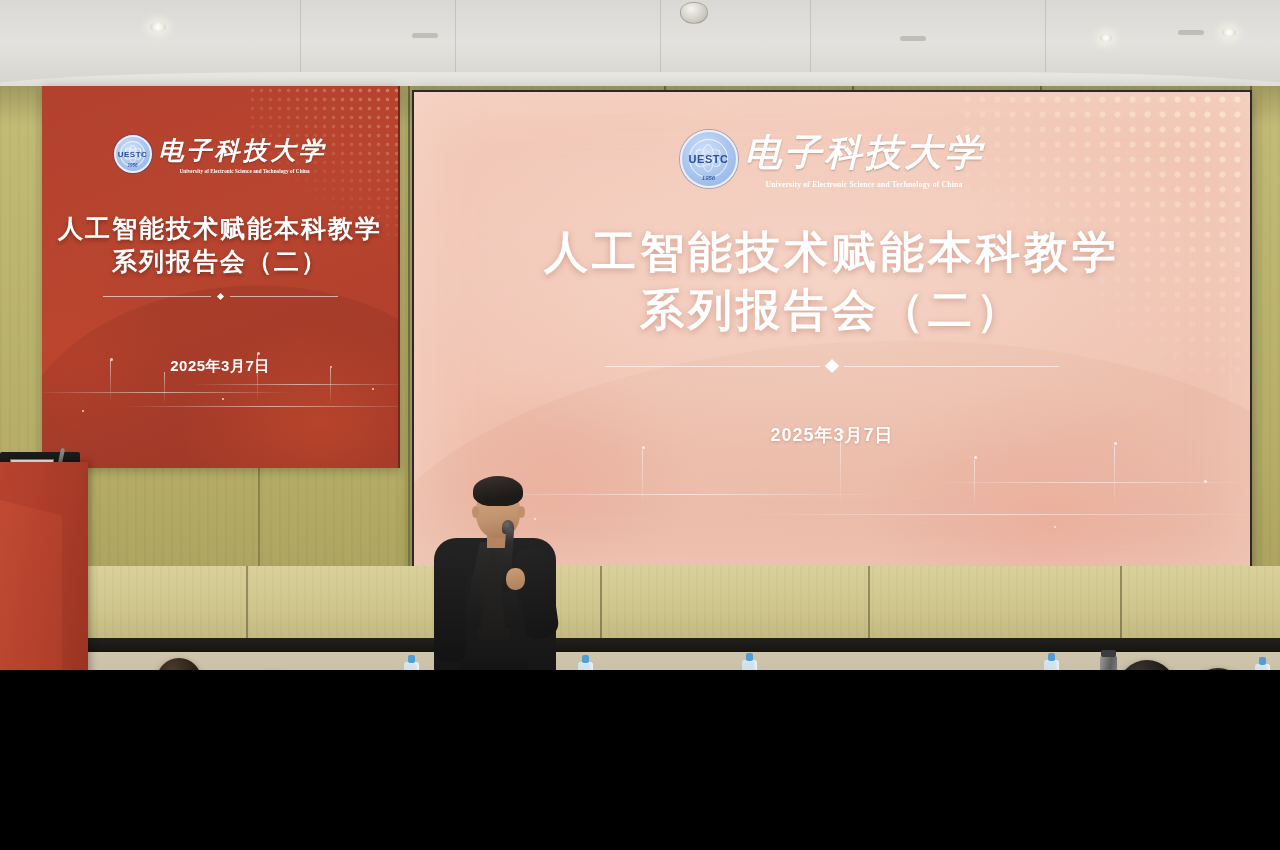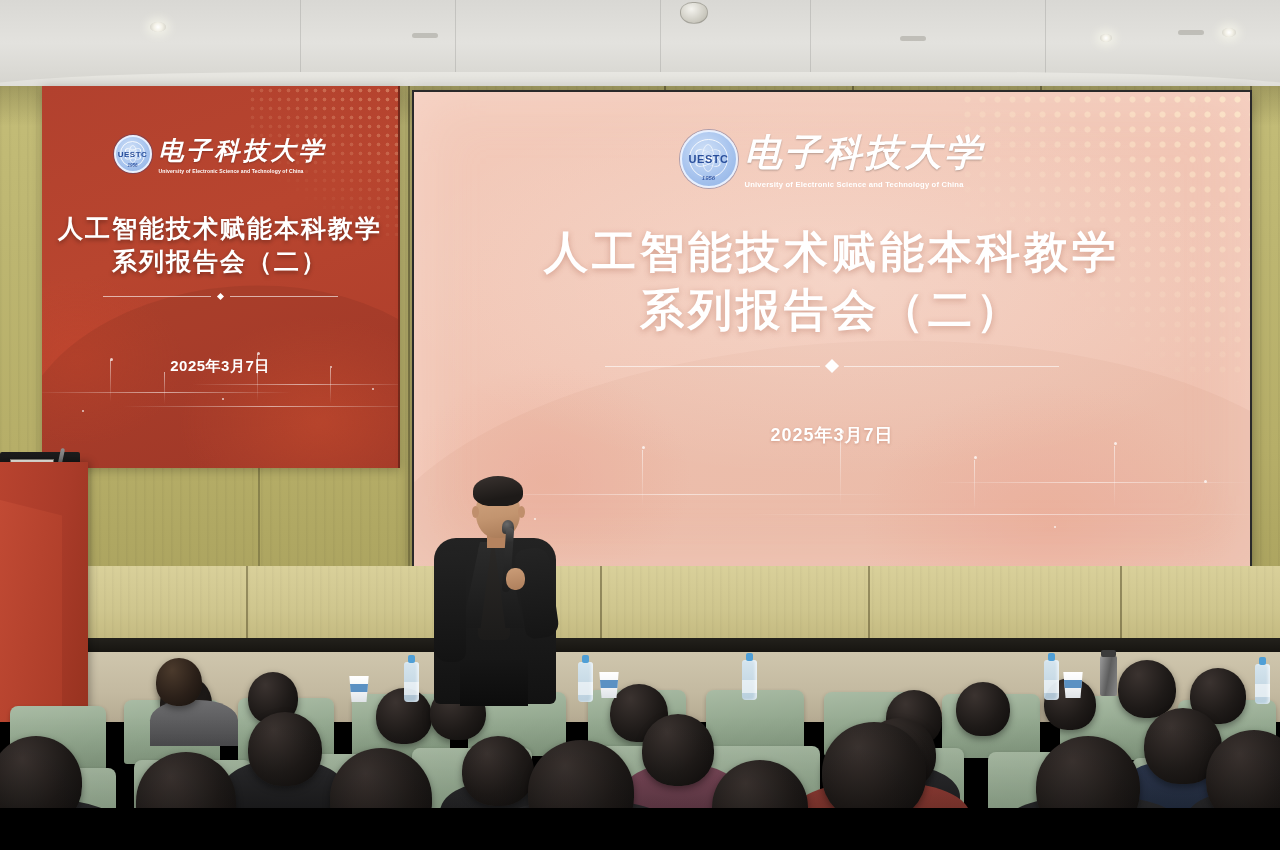--- a/index.html
+++ b/index.html
@@ -1,19 +1,19 @@
 <!DOCTYPE html>
 <html><head>
 <meta charset="utf-8">
 <style>
   * { margin:0; padding:0; box-sizing:border-box; }
   html,body { width:1280px; height:850px; overflow:hidden; background:#000; }
   body { font-family:"Liberation Sans","DejaVu Sans",sans-serif; }
 
-  #scene { position:relative; width:1280px; height:808px; overflow:hidden; }
+  #scene { position:relative; width:1280px; height:670px; overflow:hidden; }
 
   
   .ceiling{
     position:absolute; left:0; top:0; width:1280px; height:96px;
     background:linear-gradient(180deg,#d9d8d4 0%,#e3e2de 45%,#d2d1cb 100%);
   }
   .ceiling:after{
     content:""; position:absolute; left:-40px; bottom:-16px; width:1360px; height:40px;
     border-radius:50%/100%;
     background:linear-gradient(180deg,#e8e7e2,#cfcec7);
@@ -93,22 +93,22 @@
   .seal-orbit.c{ transform:rotate(90deg) scaleY(.42); }
   .seal-core{ position:absolute; left:50%; top:50%; width:14%; height:14%; margin:-7% 0 0 -7%;
     border-radius:50%; background:#fff; }
   .seal-txt{ position:absolute; left:0; right:0; top:50%; transform:translateY(-50%);
     text-align:center; color:#2a4f9b; font-weight:700; letter-spacing:.5px; }
   .seal-year{ position:absolute; left:0; right:0; bottom:8%; text-align:center;
     color:#3b5ea8; font-style:italic; font-weight:700; }
   .logo-cn{ color:#ffffff; font-family:"Liberation Serif","DejaVu Serif",serif; font-weight:700;
     letter-spacing:3px; font-style:italic; white-space:nowrap;
     text-shadow:0 1px 2px rgba(0,0,0,.25); }
-  .logo-en{ color:#ffffff; font-family:Liberation Sans, sans-serif;
-    font-weight:700; white-space:nowrap; }
+  .logo-en{ color:#ffffff; font-family:Liberation Serif, serif;
+    font-weight:700; white-space:nowrap;margin-left:21px; }
   .logo-stack{ display:flex; flex-direction:column; align-items:flex-start; }
 
   .b-title{ color:#fff; font-weight:700; letter-spacing:2px; line-height:1.32;
     text-shadow:0 2px 4px rgba(0,0,0,.35); }
   .divider{ display:flex; align-items:center; justify-content:center; }
   .divider .ln{ height:1px; background:rgba(255,255,255,.6); }
   .divider .dm{ transform:rotate(45deg); background:#fff; margin:0 7px; }
   .b-date{ color:#fff; font-weight:700; letter-spacing:.5px; }
 
   .banner-sparks{ position:absolute; left:0; bottom:0; width:100%; height:120px; }

